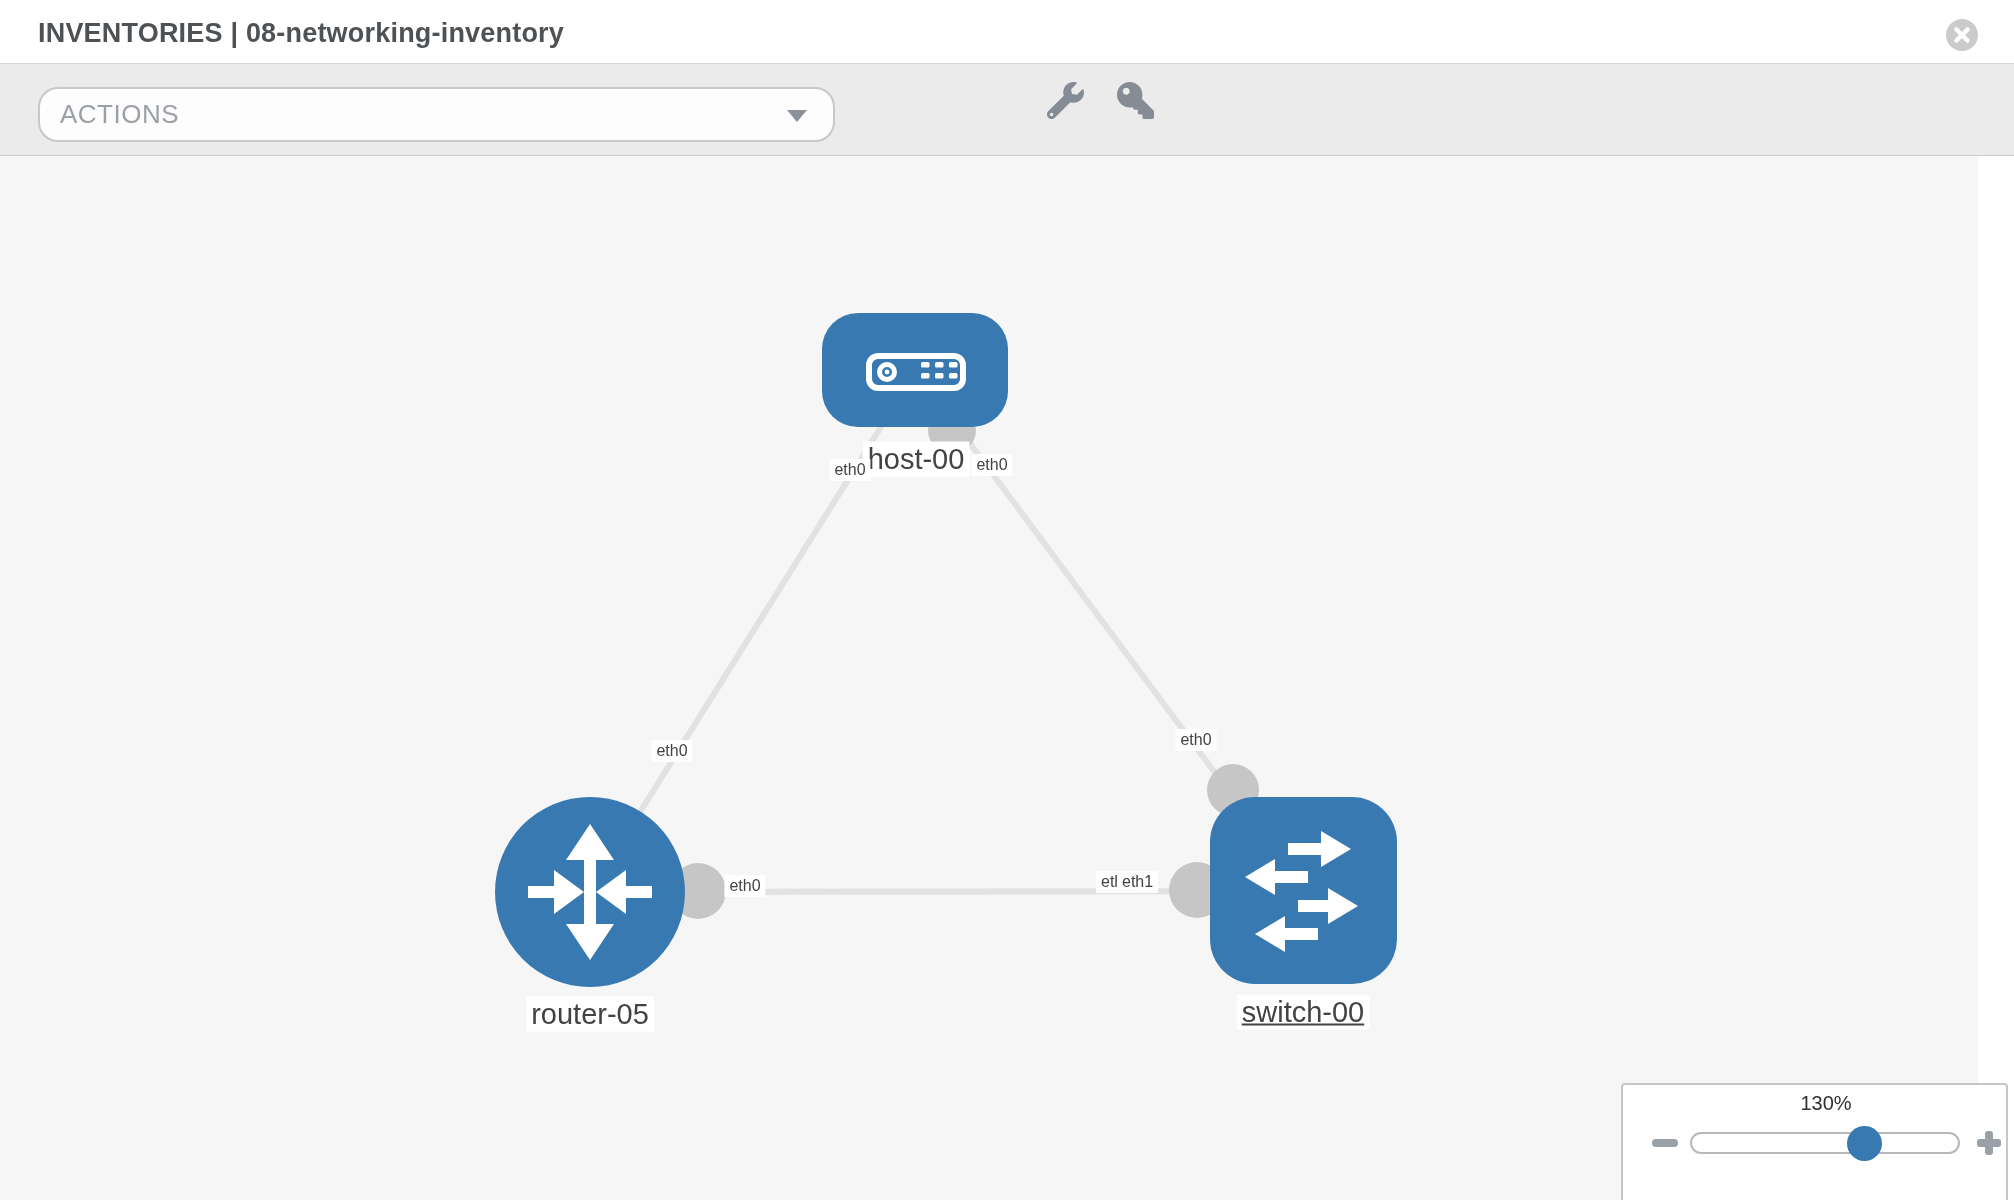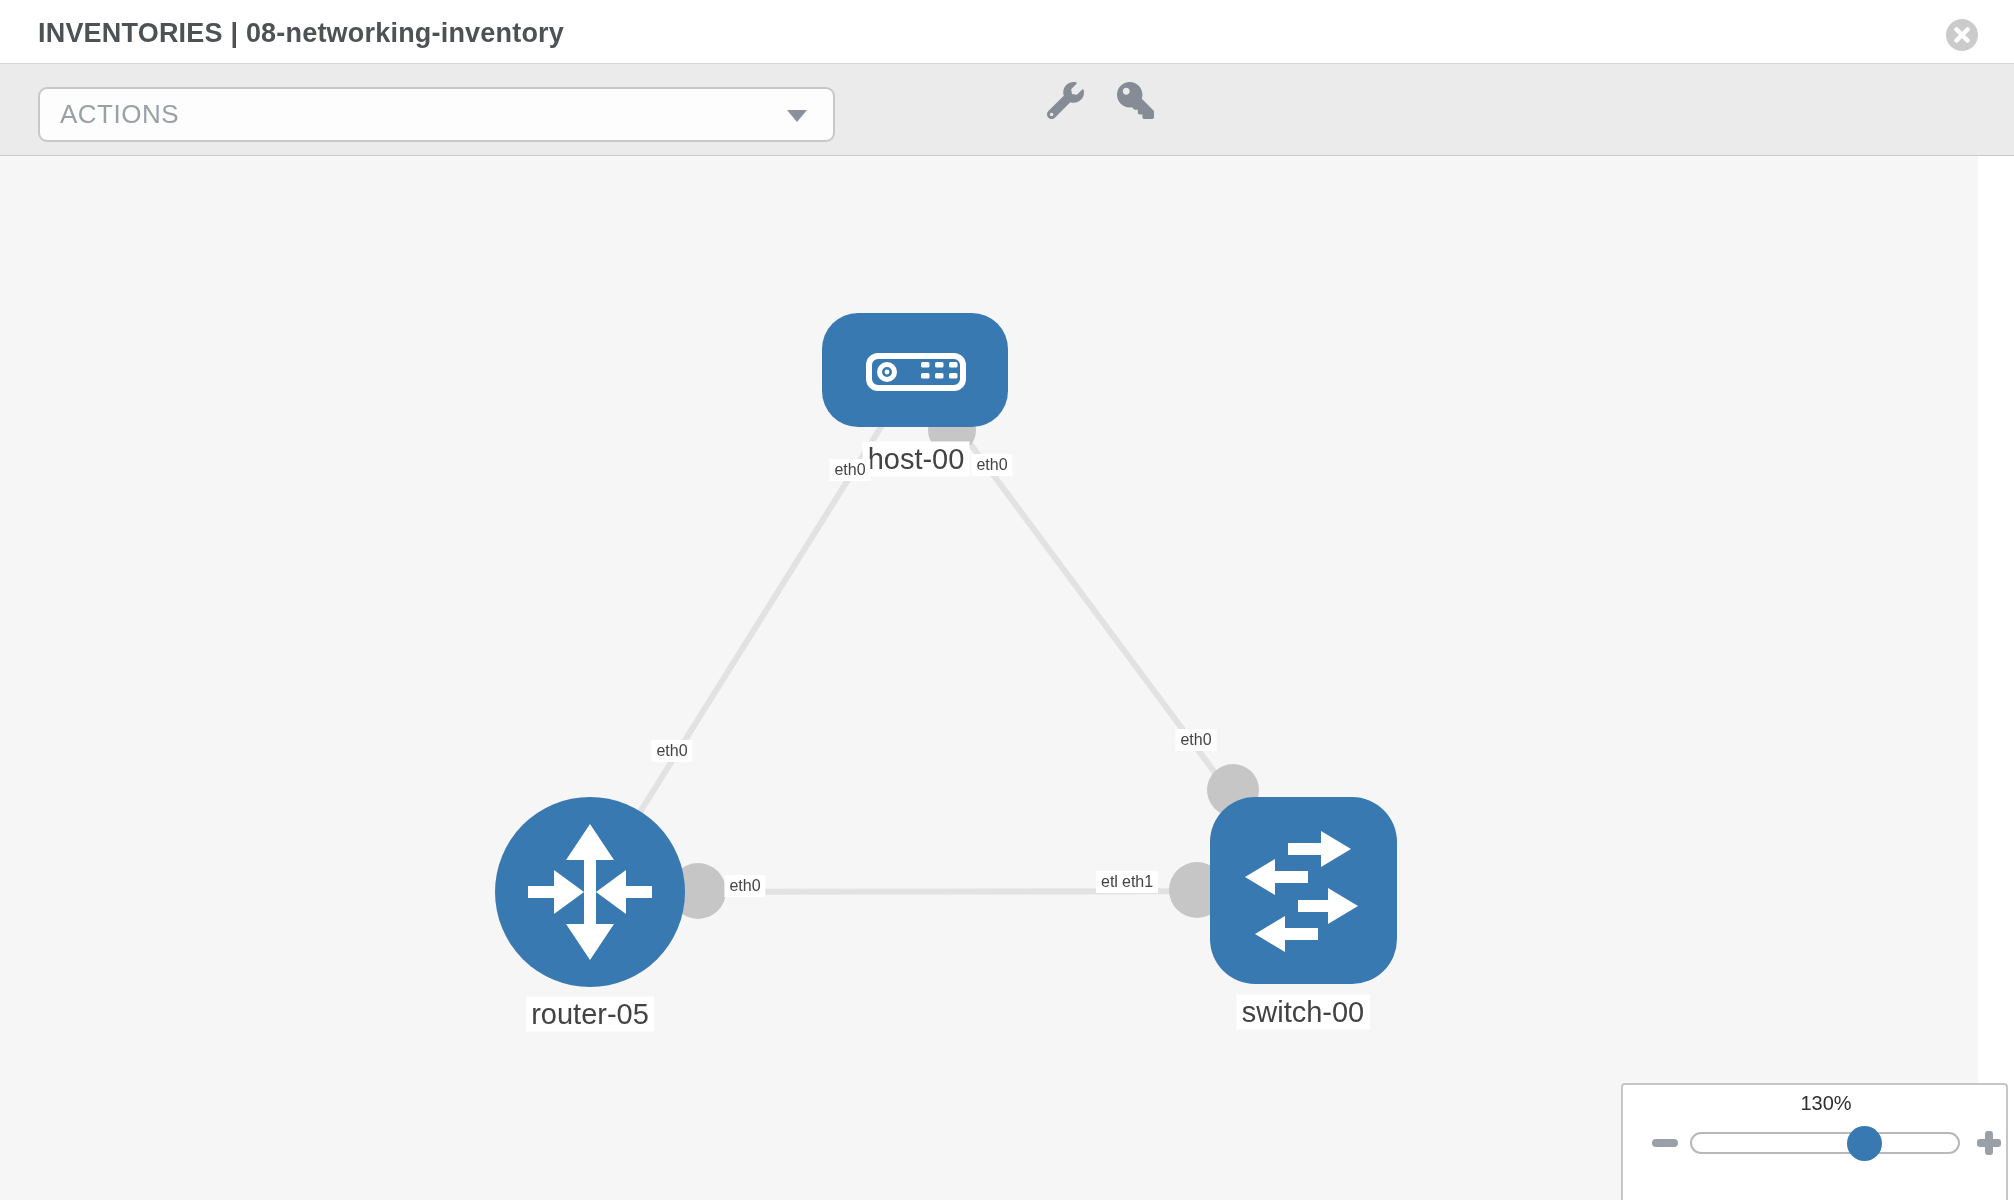--- a/index.html
+++ b/index.html
@@ -23,21 +23,21 @@
     display:flex;align-items:center;justify-content:center;
   }
   
   .toolbar{
     position:absolute;left:0;top:63px;width:2014px;height:93px;
     background:#ebebeb;border-top:1px solid #d8d8d8;border-bottom:1px solid #c9c9c9;
     box-sizing:border-box;
   }
   .select-box{
     position:absolute;top:23px;height:55px;background:#fdfdfd;
-    border:2px solid #c8c8c8;border-radius:9px;box-sizing:border-box;
+    border:2px solid #c8c8c8;border-radius:20px;box-sizing:border-box;
     display:flex;align-items:center;cursor:pointer;
   }
   .select-box .ph{
     margin-left:20px;font-size:26px;color:#9aa0a6;letter-spacing:.5px;
   }
   .caret{
     position:absolute;right:26px;top:21px;width:0;height:0;
     border-left:10px solid transparent;border-right:10px solid transparent;
     border-top:12px solid #8b919b;
   }
@@ -174,21 +174,21 @@
         <rect x="1298" y="744" width="34" height="12"></rect>
         <polygon points="1358,750 1328,732 1328,768"></polygon>
         <rect x="1278" y="772" width="40" height="12"></rect>
         <polygon points="1255,778 1285,760 1285,796"></polygon>
       </g>
     </g>
   </svg>
 
   <div class="node-label" style="left:916px;top:303px;">host-00</div>
   <div class="node-label" style="left:590px;top:858px;">router-05</div>
-  <div class="node-label" style="left:1303px;top:856px;">switch-00</div>
+  <div class="node-label" style="left:1303px;top:856px;text-decoration:underline;">switch-00</div>
 
   <div class="if-label" style="left:850px;top:314px;">eth0</div>
   <div class="if-label" style="left:992px;top:309px;">eth0</div>
   <div class="if-label" style="left:672px;top:595px;">eth0</div>
   <div class="if-label" style="left:1196px;top:584px;">eth0</div>
   <div class="if-label" style="left:745px;top:730px;">eth0</div>
   <div class="if-label abs" style="left:1096px;top:715px;">eth0</div>
   <div class="if-label abs" style="left:1117px;top:715px;">eth1</div>
 </div>
 

